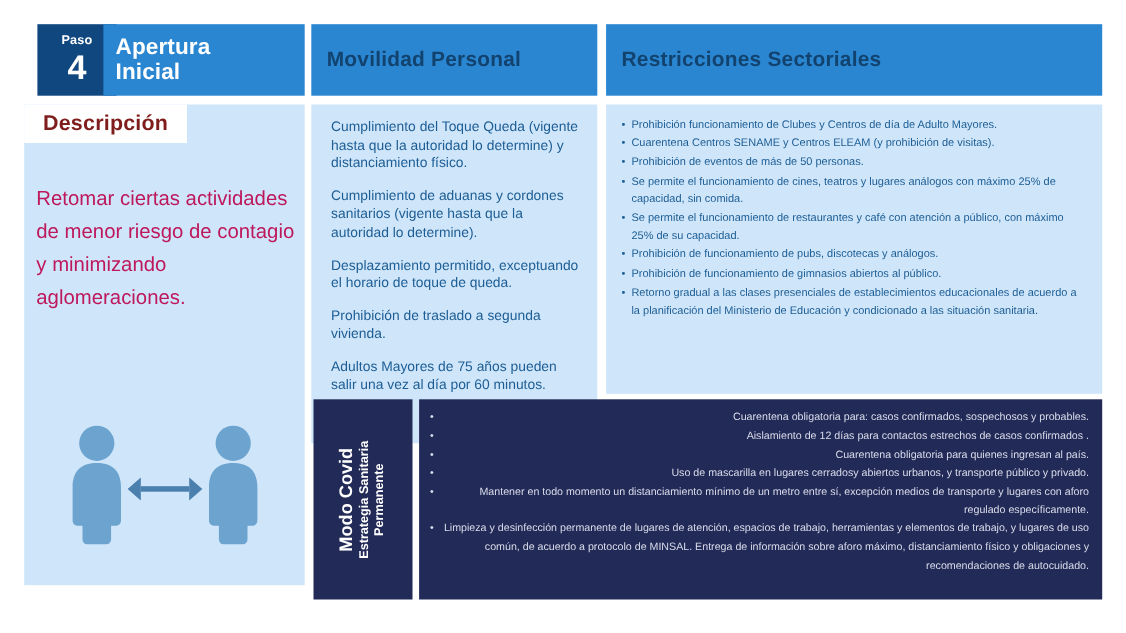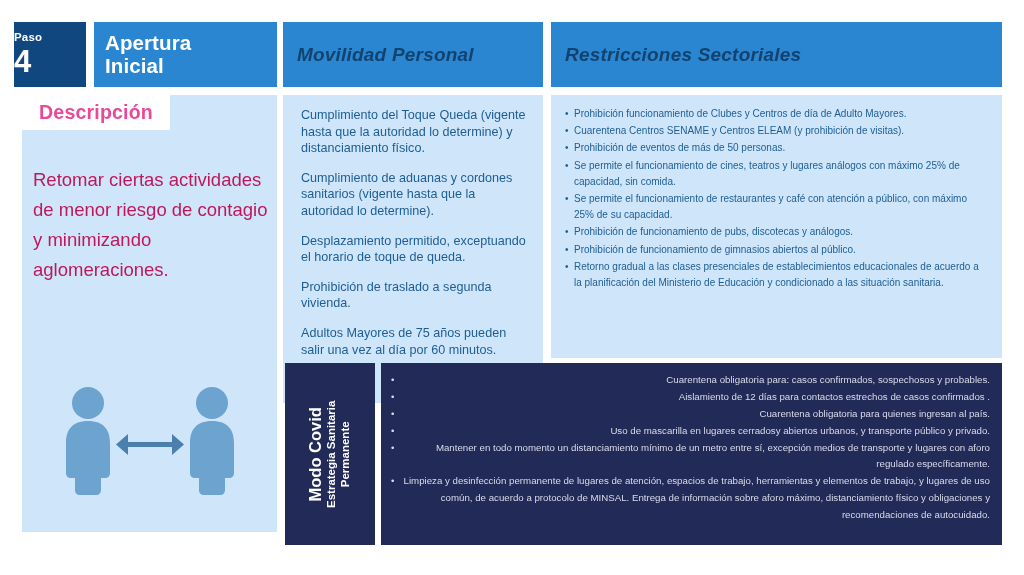--- a/index.html
+++ b/index.html
@@ -13,24 +13,24 @@
     position: relative;
     font-family: "Liberation Sans", sans-serif;
     overflow: hidden;
   }
 
   
   .abs { position: absolute; box-sizing: border-box; }
 
   
   #step-badge {
-    left: 14px; top: 22px; width: 72px; height: 65px;
+    left: 34px; top: 22px; width: 72px; height: 65px;
     background: #11477f;
     display: flex; flex-direction: column;
-    justify-content: center;
+    align-items: center; justify-content: center;
     color: #ffffff;
   }
   #step-badge .step-word {
     font-size: 11.5px; font-weight: bold; line-height: 1;
     letter-spacing: .2px; margin-bottom: 2px;
   }
   #step-badge .step-number {
     font-size: 31px; font-weight: bold; line-height: 1;
   }
 
@@ -45,37 +45,37 @@
     line-height: 1.08; padding-left: 11px; letter-spacing: .1px;
   }
 
   
   .col-header {
     background: #2b86d2; height: 65px;
     display: flex; align-items: center;
   }
   .col-header .hdr-text {
     color: #12436f; font-size: 19px; font-weight: bold;
-    padding-left: 14px; letter-spacing: .2px; font-style: italic;
+    padding-left: 14px; letter-spacing: .2px;
   }
   #header-movilidad   { left: 283px; top: 22px; width: 260px; }
   #header-restricciones { left: 551px; top: 22px; width: 451px; }
 
   
   #description-panel {
     left: 22px; top: 95px; width: 255px; height: 437px;
     background: #cfe6fa;
   }
   #description-label {
     left: 22px; top: 95px; width: 148px; height: 35px;
     background: #ffffff;
     display: flex; align-items: center; justify-content: center;
   }
   #description-label .lbl {
-    color: #ec4899; font-size: 19.5px; font-weight: bold;
+    color: #7f1d1d; font-size: 19.5px; font-weight: bold;
     letter-spacing: .2px;
   }
   #description-text {
     left: 33px; top: 165px; width: 235px;
     color: #be185d; font-size: 18.5px; line-height: 1.62;
   }
 
   
   #distancing-icon {
     left: 50px; top: 385px; width: 200px; height: 110px;

